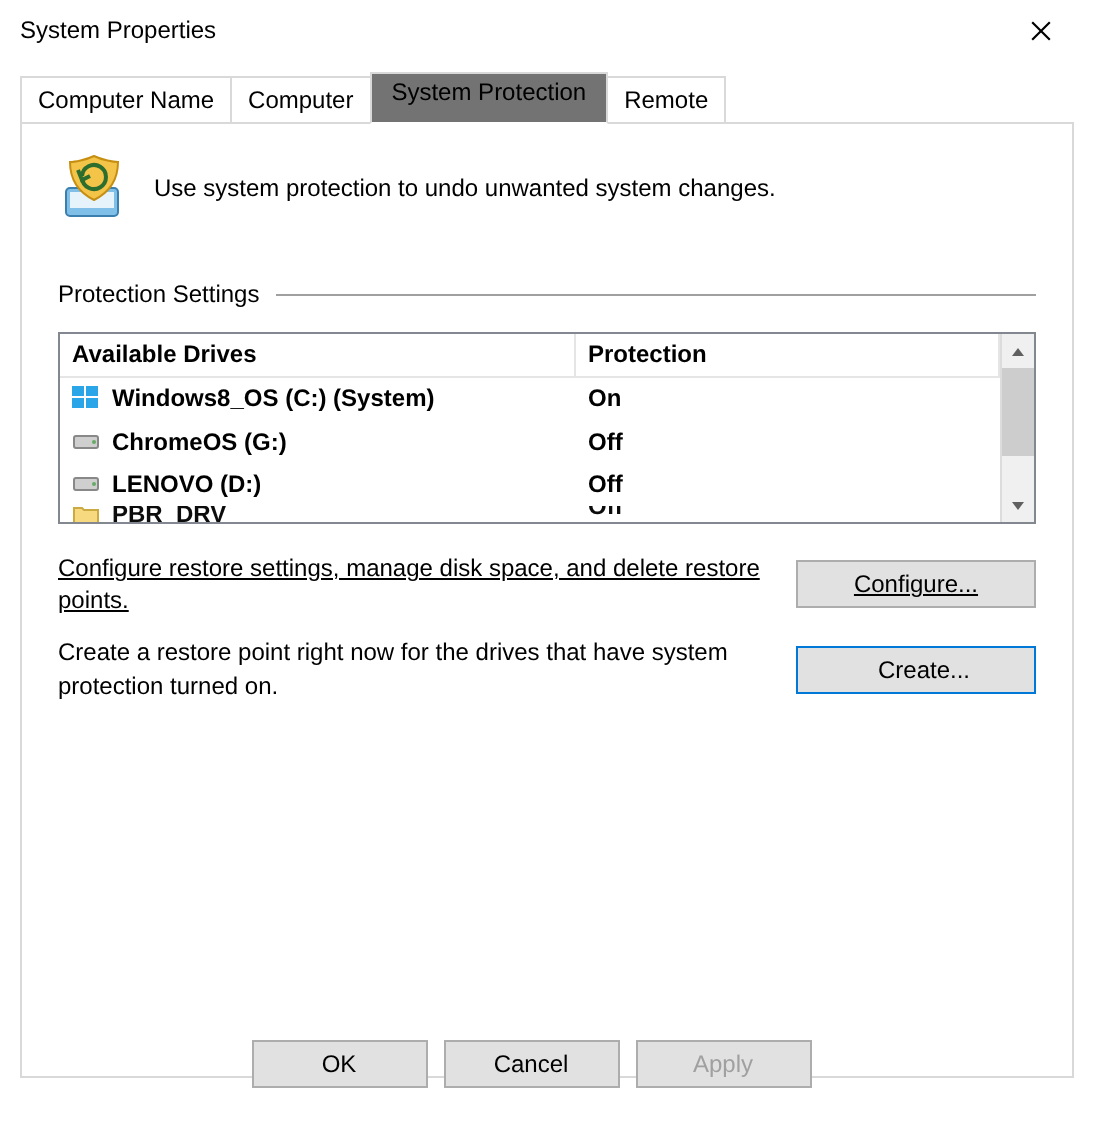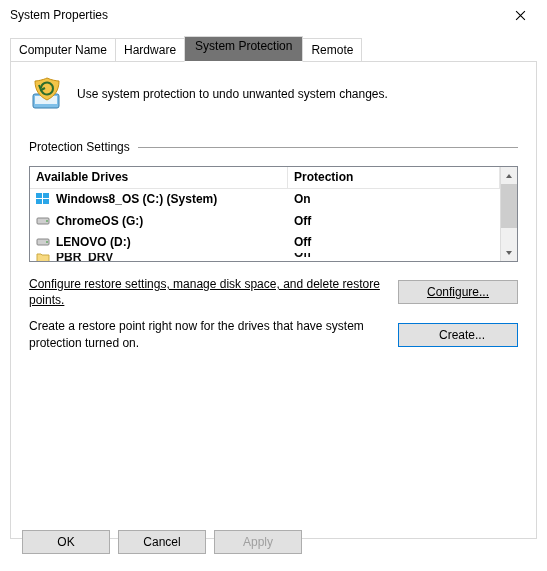--- a/index.html
+++ b/index.html
@@ -128,49 +128,48 @@
   .scroll .thumb {
     position: absolute;
     top: 17px;
     left: 0;
     right: 0;
     height: 44px;
     background: #cdcdcd;
   }
   .footer-buttons {
     position: absolute;
-    bottom: 8px;
+    bottom: 18px;
     right: 0;
     left: 0;
     height: 44px;
     display: flex;
-    justify-content: flex-start;
+    justify-content: center;
     align-items: center;
     gap: 8px;
     padding-right: 16px;
     border-top: 1px solid transparent;
-    padding-left: 22px;
   }
   .footer-buttons .win-btn { min-width: 88px; }
 </style>
 </head>
 <body>
 
 <div class="titlebar">
   <span class="title">System Properties</span>
   <div class="close-btn">
     <svg viewBox="0 0 10 10">
         <path d="M1 1 L9 9 M9 1 L1 9" stroke="#000" stroke-width="1" fill="none"></path>
       </svg>
   </div>
 </div>
 
 <div class="tabs">
   <div class="tab">Computer Name</div>
-  <div class="tab">Hardware</div>
+  <div class="tab">Computer</div>
   <div class="tab active">System Protection</div>
   <div class="tab">Remote</div>
 </div>
 
 <div class="tab-panel">
 
   <div class="intro-row">
     <div class="shield-icon">
       <svg viewBox="0 0 36 36">
         <rect x="4" y="18" width="26" height="14" rx="2" fill="#7fbfe8" stroke="#3a7fae"></rect>

